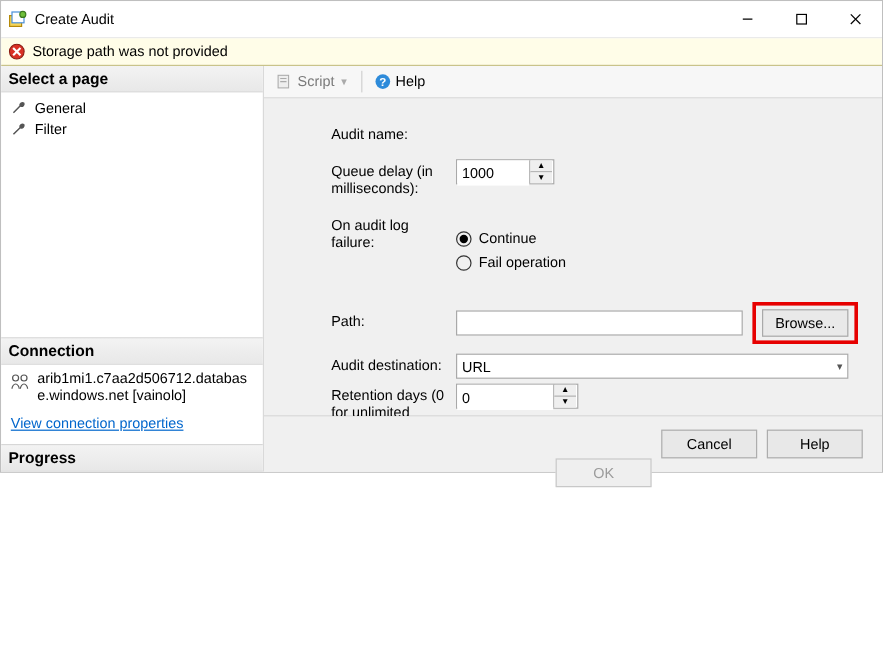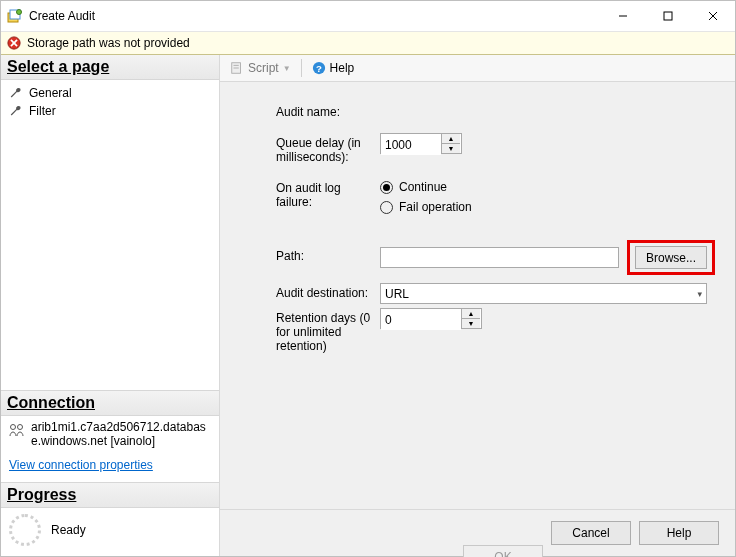--- a/index.html
+++ b/index.html
@@ -8,21 +8,21 @@
     font-family: "Segoe UI", Tahoma, sans-serif;
     font-size: 12px;
     color: #000;
     background: #fff;
     width: 736px;
     height: 557px;
     overflow: hidden;
   }
   .window {
     width: 736px;
-    height: 557px;
+    height: 394px;
     border: 1px solid #bfbfbf;
     box-sizing: border-box;
     display: flex;
     flex-direction: column;
     background: #fff;
   }
   
   .titlebar {
     height: 30px;
     display: flex;
@@ -72,22 +72,21 @@
     display: flex;
     flex-direction: column;
     background: #fff;
   }
   .section-header {
     background: linear-gradient(#f3f3f3, #e8e8e8);
     border-top: 1px solid #d7d7d7;
     border-bottom: 1px solid #d7d7d7;
     font-weight: bold;
     padding: 3px 6px;
-    font-size: 16px;
-    text-decoration: underline;
+    font-size: 13px;
   }
   .section-header:first-child { border-top: none; }
   .page-list {
     padding: 4px 0;
   }
   .page-item {
     display: flex;
     align-items: center;
     padding: 2px 8px;
     gap: 6px;
@@ -205,21 +204,21 @@
   .spinbox .sp {
     flex:1;
     display:flex;
     align-items:center;
     justify-content:center;
     font-size: 7px;
     background: #efefef;
     cursor: default;
   }
   .spinbox .sp:first-child { border-bottom:1px solid #a9a9a9; }
-  .radio-group { display:flex; flex-direction:column; gap:6px; padding-top:2px;}
+  .radio-group { display:flex; flex-direction:column; gap:6px; padding-top:2px;margin-top:12px;}
   .radio-opt { display:flex; align-items:center; gap:6px;}
   .radio {
     width:13px; height:13px; border:1px solid #333; border-radius:50%;
     display:inline-flex; align-items:center; justify-content:center;
     box-sizing:border-box;
   }
   .radio.checked::after{
     content:""; width:7px; height:7px; background:#000; border-radius:50%;
   }
   .select-wide {
@@ -349,24 +348,20 @@
         <svg class="conn-icon" viewBox="0 0 16 16">
           <circle cx="4" cy="5" r="2.5" fill="none" stroke="#555"></circle>
           <circle cx="11" cy="5" r="2.5" fill="none" stroke="#555"></circle>
           <path d="M1 14c0-2 1.5-4 3-4s3 2 3 4M8 14c0-2 1.5-4 3-4s3 2 3 4" fill="none" stroke="#555"></path>
         </svg>
         <div class="conn-text">arib1mi1.c7aa2d506712.database.windows.net [vainolo]</div>
       </div>
       <a class="link">View connection properties</a>
 
       <div class="section-header">Progress</div>
-      <div class="progress-block">
-        <div class="spinner"></div>
-        <span>Ready</span>
-      </div>
     </div>
 
     <div class="rightpane">
       <div class="toolbar">
         <div class="tb-btn">
           <svg class="tb-icon" viewBox="0 0 16 16">
               <rect x="2" y="2" width="10" height="12" fill="#eee" stroke="#aaa"></rect>
               <line x1="4" y1="5" x2="10" y2="5" stroke="#aaa"></line>
               <line x1="4" y1="8" x2="10" y2="8" stroke="#aaa"></line>
             </svg>

